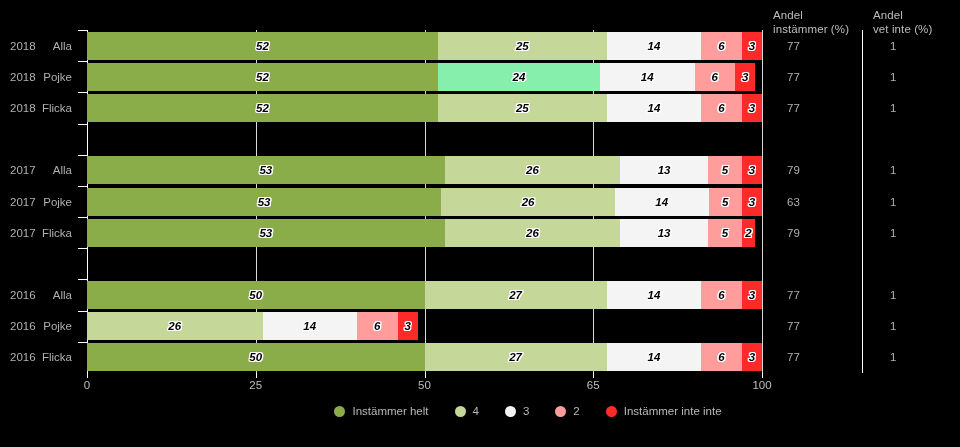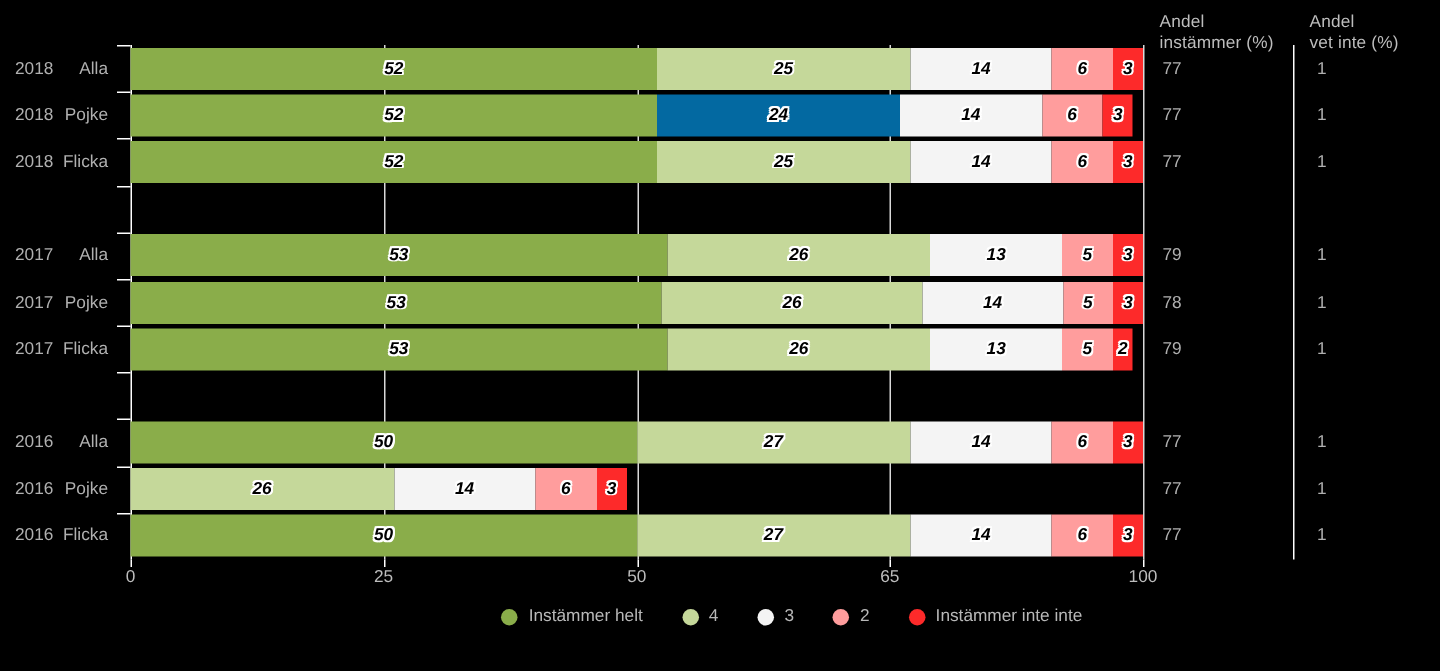--- a/index.html
+++ b/index.html
@@ -90,20 +90,21 @@
   }
   .ylabel-year { left: 10px; }
   .ylabel-grp  { left: 72px; text-align: right; transform: translate(-100%, -50%); }
 
   
   .val-agree, .val-dk {
     position: absolute;
     color: #b0b0b0; font-size: 11.5px;
     transform: translateY(-50%);
     white-space: nowrap;
+    margin-left: 12px;
   }
   .val-agree { left: 775px; }
   .val-dk    { left: 878px; }
 
   
   #legend {
     position: absolute; left: 0; top: 405px; width: 960px;
     display: flex; align-items: center; justify-content: center;
     gap: 26px;
     margin-left: 48px;
@@ -152,21 +153,21 @@
           <span>6</span>
         </div>
         <div class="seg" style="width: 3%; background: rgb(253, 42, 42);">
           <span>3</span>
         </div>
       </div>
       <div class="row" style="top: 32.7727px; height: 28px;">
         <div class="seg" style="width: 52%; background: rgb(138, 173, 74);">
           <span>52</span>
         </div>
-        <div class="seg" style="width: 24%; background: #0369a1;">
+        <div class="seg" style="width: 24%; background: #86efac;">
           <span>24</span>
         </div>
         <div class="seg" style="width: 14%; background: rgb(244, 244, 244);">
           <span>14</span>
         </div>
         <div class="seg" style="width: 6%; background: rgb(255, 157, 157);">
           <span>6</span>
         </div>
         <div class="seg" style="width: 3%; background: rgb(253, 42, 42);">
           <span>3</span>
@@ -321,21 +322,21 @@
 
   <div id="rightvals">
       <div class="val-agree" style="top: 45.5909px;">77</div>
       <div class="val-dk" style="top: 45.5909px;">1</div>
       <div class="val-agree" style="top: 76.7727px;">77</div>
       <div class="val-dk" style="top: 76.7727px;">1</div>
       <div class="val-agree" style="top: 107.955px;">77</div>
       <div class="val-dk" style="top: 107.955px;">1</div>
       <div class="val-agree" style="top: 170.318px;">79</div>
       <div class="val-dk" style="top: 170.318px;">1</div>
-      <div class="val-agree" style="top: 201.5px;">78</div>
+      <div class="val-agree" style="top: 201.5px;">63</div>
       <div class="val-dk" style="top: 201.5px;">1</div>
       <div class="val-agree" style="top: 232.682px;">79</div>
       <div class="val-dk" style="top: 232.682px;">1</div>
       <div class="val-agree" style="top: 295.045px;">77</div>
       <div class="val-dk" style="top: 295.045px;">1</div>
       <div class="val-agree" style="top: 326.227px;">77</div>
       <div class="val-dk" style="top: 326.227px;">1</div>
       <div class="val-agree" style="top: 357.409px;">77</div>
       <div class="val-dk" style="top: 357.409px;">1</div>
     </div>

